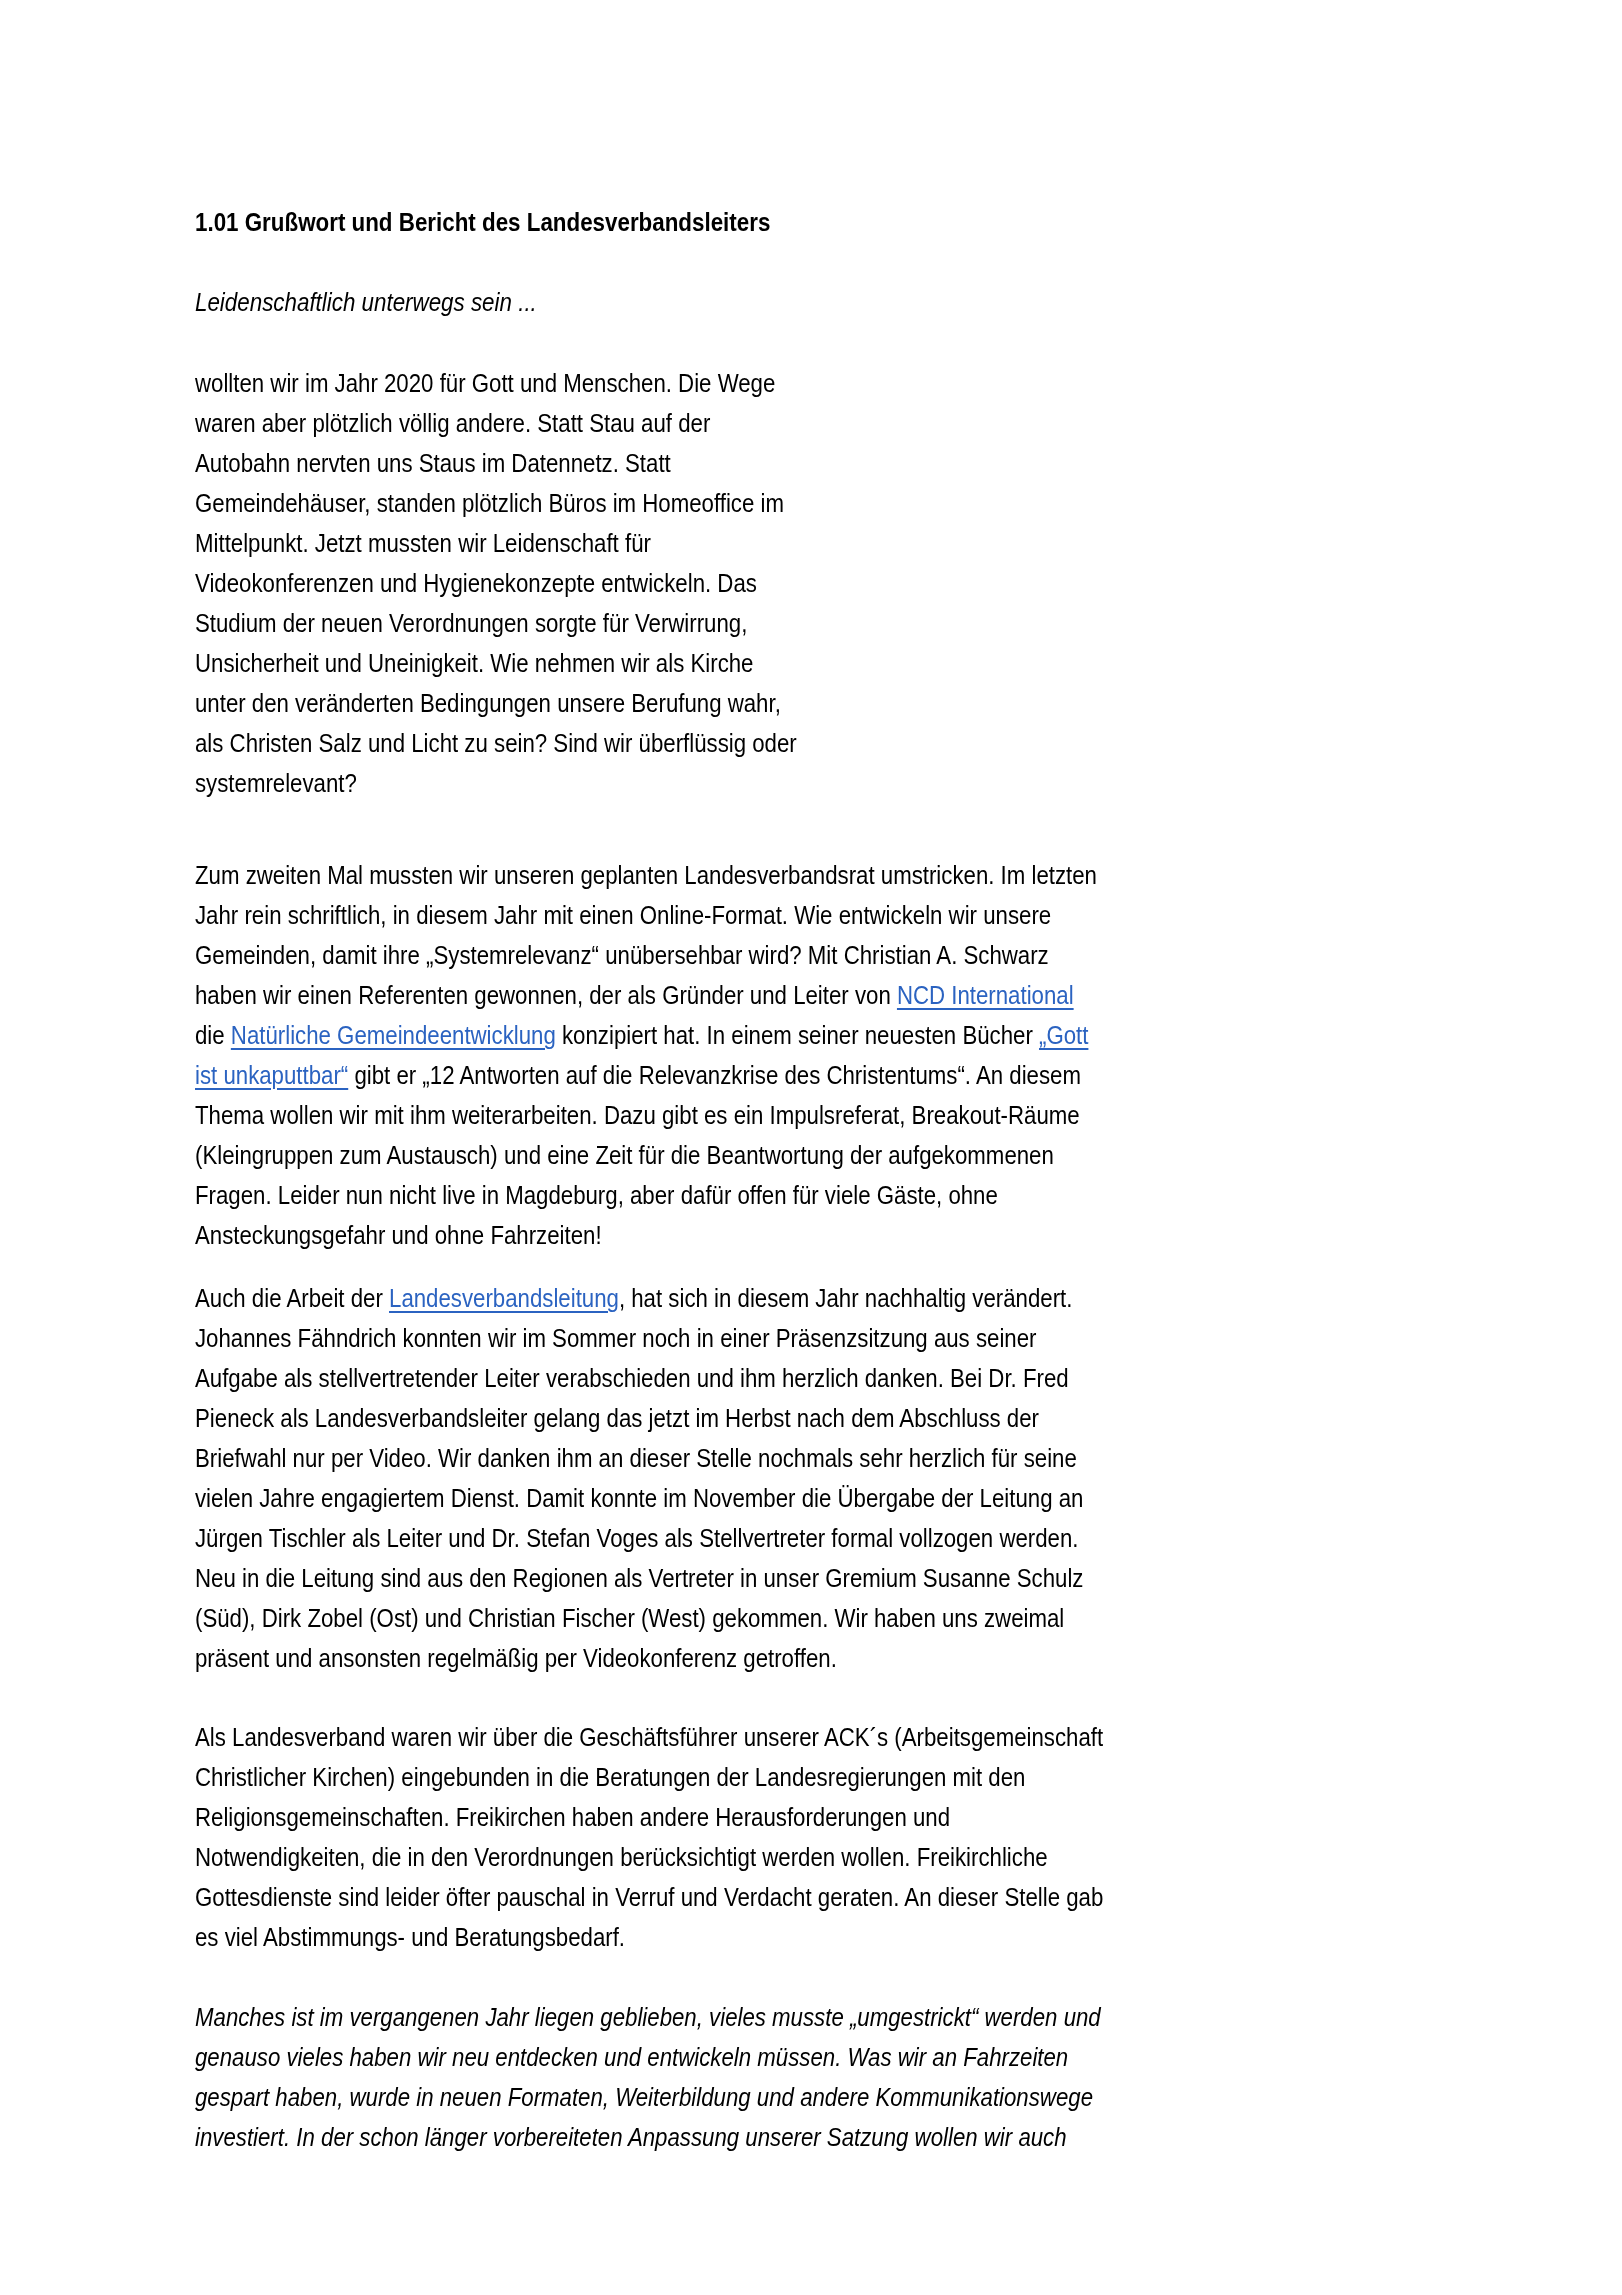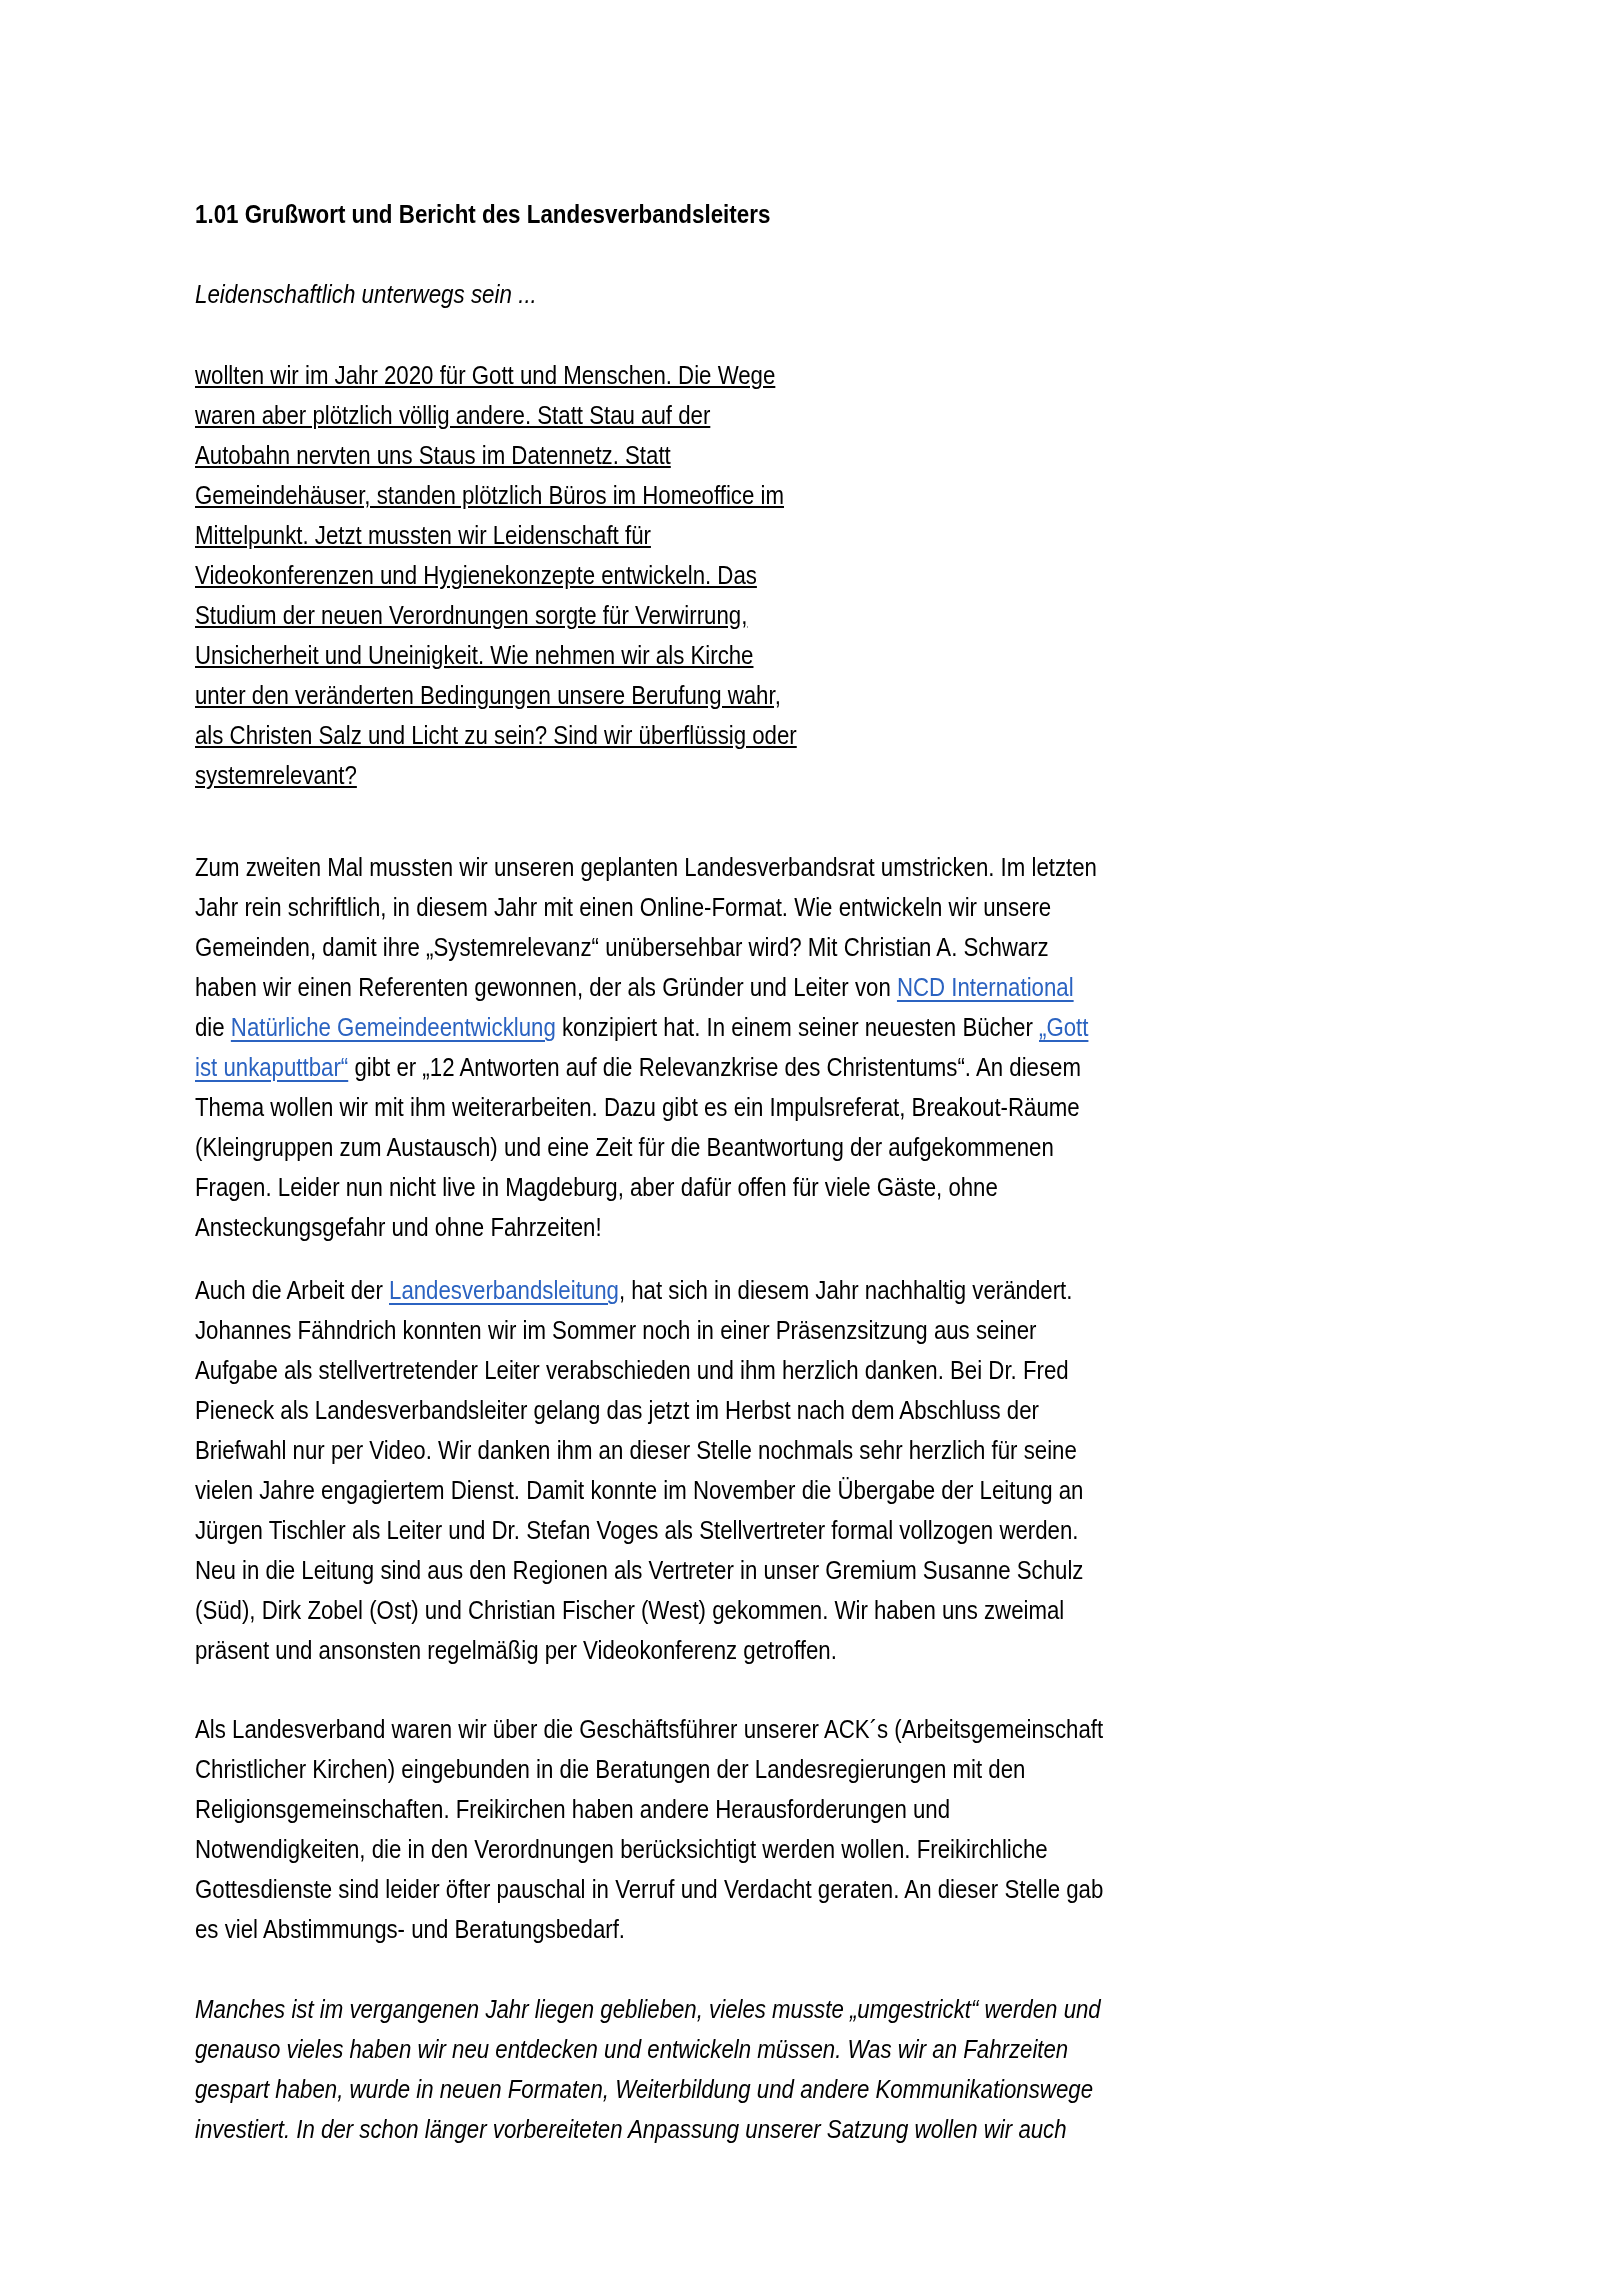--- a/index.html
+++ b/index.html
@@ -1,17 +1,17 @@
 <!DOCTYPE html>
 <html style="font-size:10.5px"><head>
 <meta charset="utf-8">
 <style>
   html, body { margin: 0; padding: 0; background: #ffffff; }
   body { width: 1623px; height: 2295px; position: relative; overflow: hidden; }
-  .page { position: absolute; left: 0; top: 0; width: 1623px; height: 1844px; background: #fff; }
+  .page { position: absolute; left: 0; top: 8px; width: 1623px; height: 1844px; background: #fff; }
   .title {
     position: absolute; left: 195px; top: 195px;
     font-family: "Liberation Sans", sans-serif; font-weight: bold;
     font-size: 26px; line-height: 39px; color: #000; white-space: nowrap;
     transform-origin: left top; transform: scaleX(0.86);
   }
   .subtitle {
     position: absolute; left: 195px; top: 275px;
     font-family: "Liberation Sans", sans-serif; font-style: italic;
     font-size: 26px; line-height: 39px; color: #000; white-space: nowrap;
@@ -64,21 +64,21 @@
 </style>
 </head>
 <body>
 
 <div class="page">
 
   <div class="title">1.01 Grußwort und Bericht des Landesverbandsleiters</div>
   <div class="subtitle">Leidenschaftlich unterwegs sein ...</div>
 
 
-  <div class="para" style="top:355px;text-decoration:underline;">
+  <div class="para" style="top:355px;">
     <span class="line">wollten wir im Jahr 2020 für Gott und Menschen. Die Wege</span>
     <span class="line">waren aber plötzlich völlig andere. Statt Stau auf der</span>
     <span class="line">Autobahn nervten uns Staus im Datennetz. Statt</span>
     <span class="line">Gemeindehäuser, standen plötzlich Büros im Homeoffice im</span>
     <span class="line">Mittelpunkt. Jetzt mussten wir Leidenschaft für</span>
     <span class="line">Videokonferenzen und Hygienekonzepte entwickeln. Das</span>
     <span class="line">Studium der neuen Verordnungen sorgte für Verwirrung,</span>
     <span class="line">Unsicherheit und Uneinigkeit. Wie nehmen wir als Kirche</span>
     <span class="line">unter den veränderten Bedingungen unsere Berufung wahr,</span>
     <span class="line">als Christen Salz und Licht zu sein? Sind wir überflüssig oder</span>

